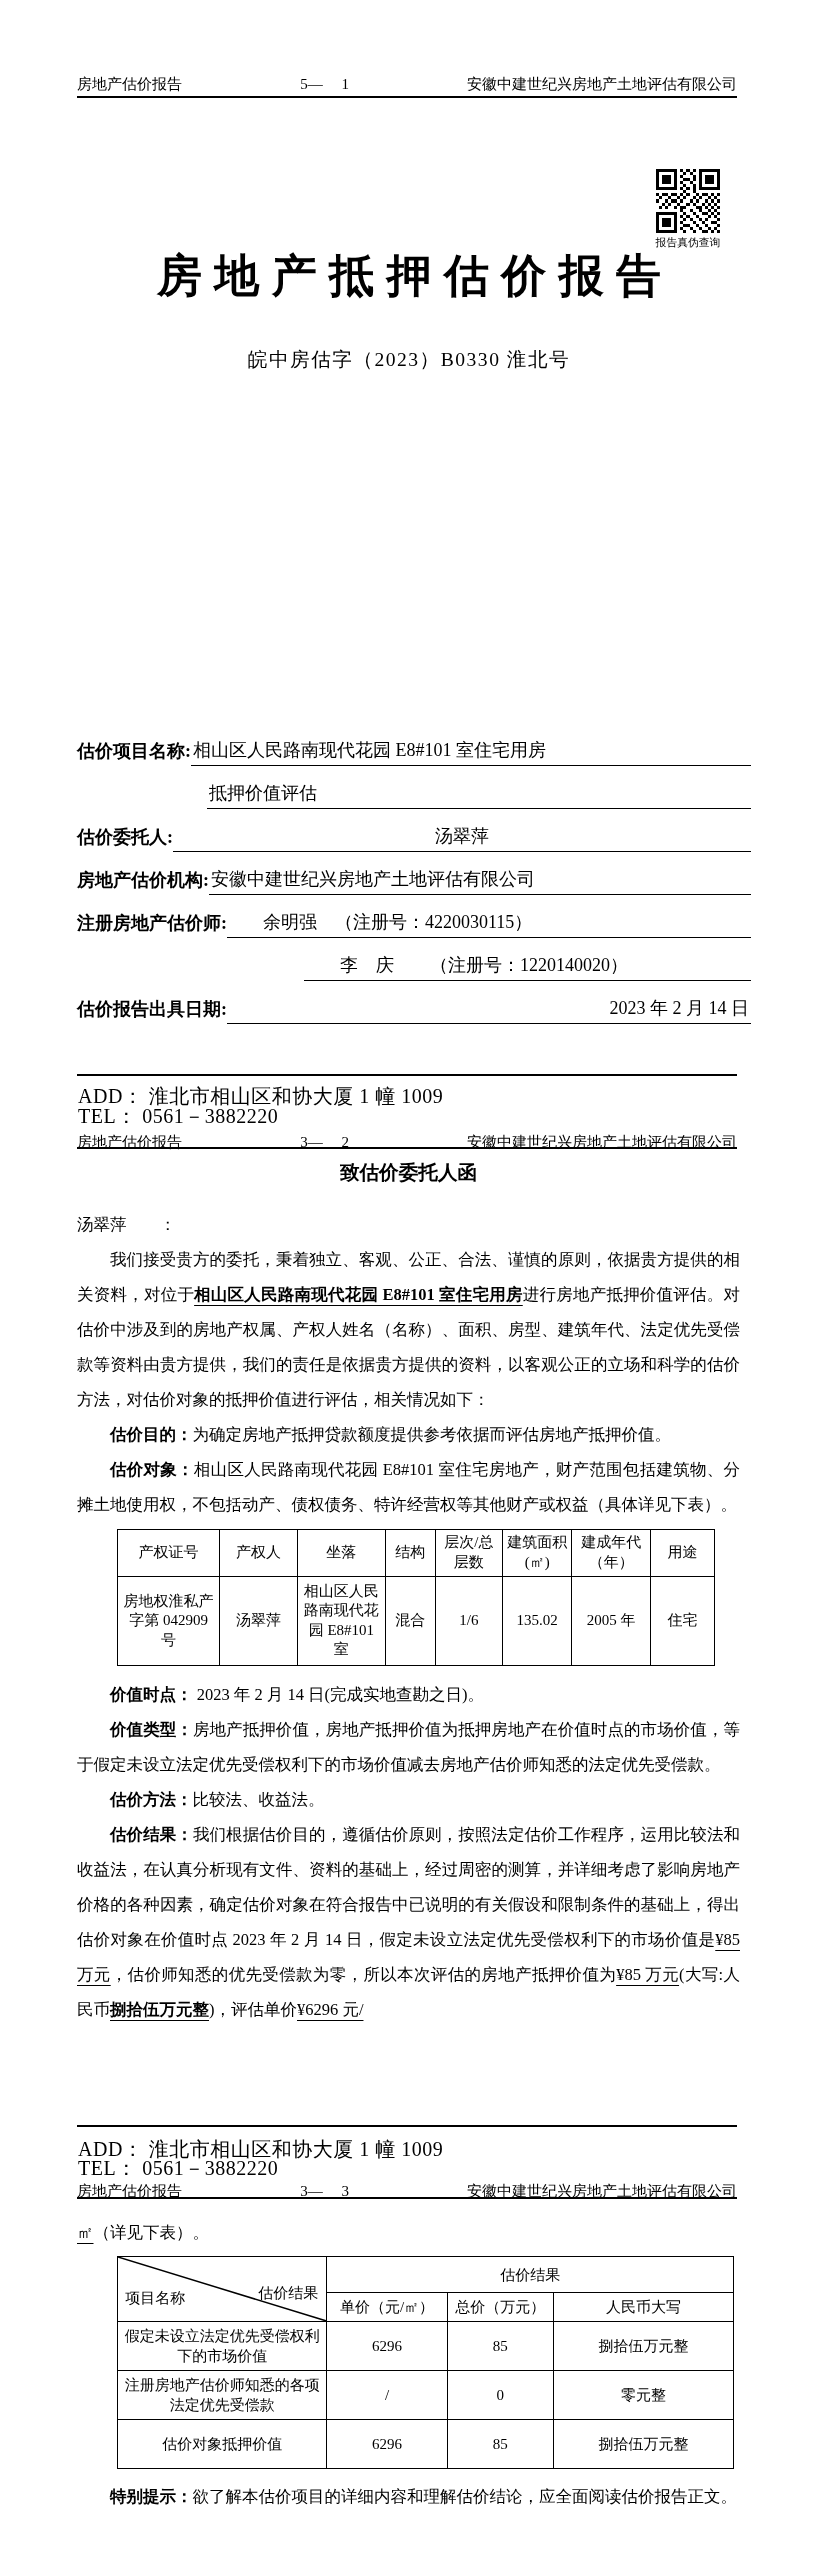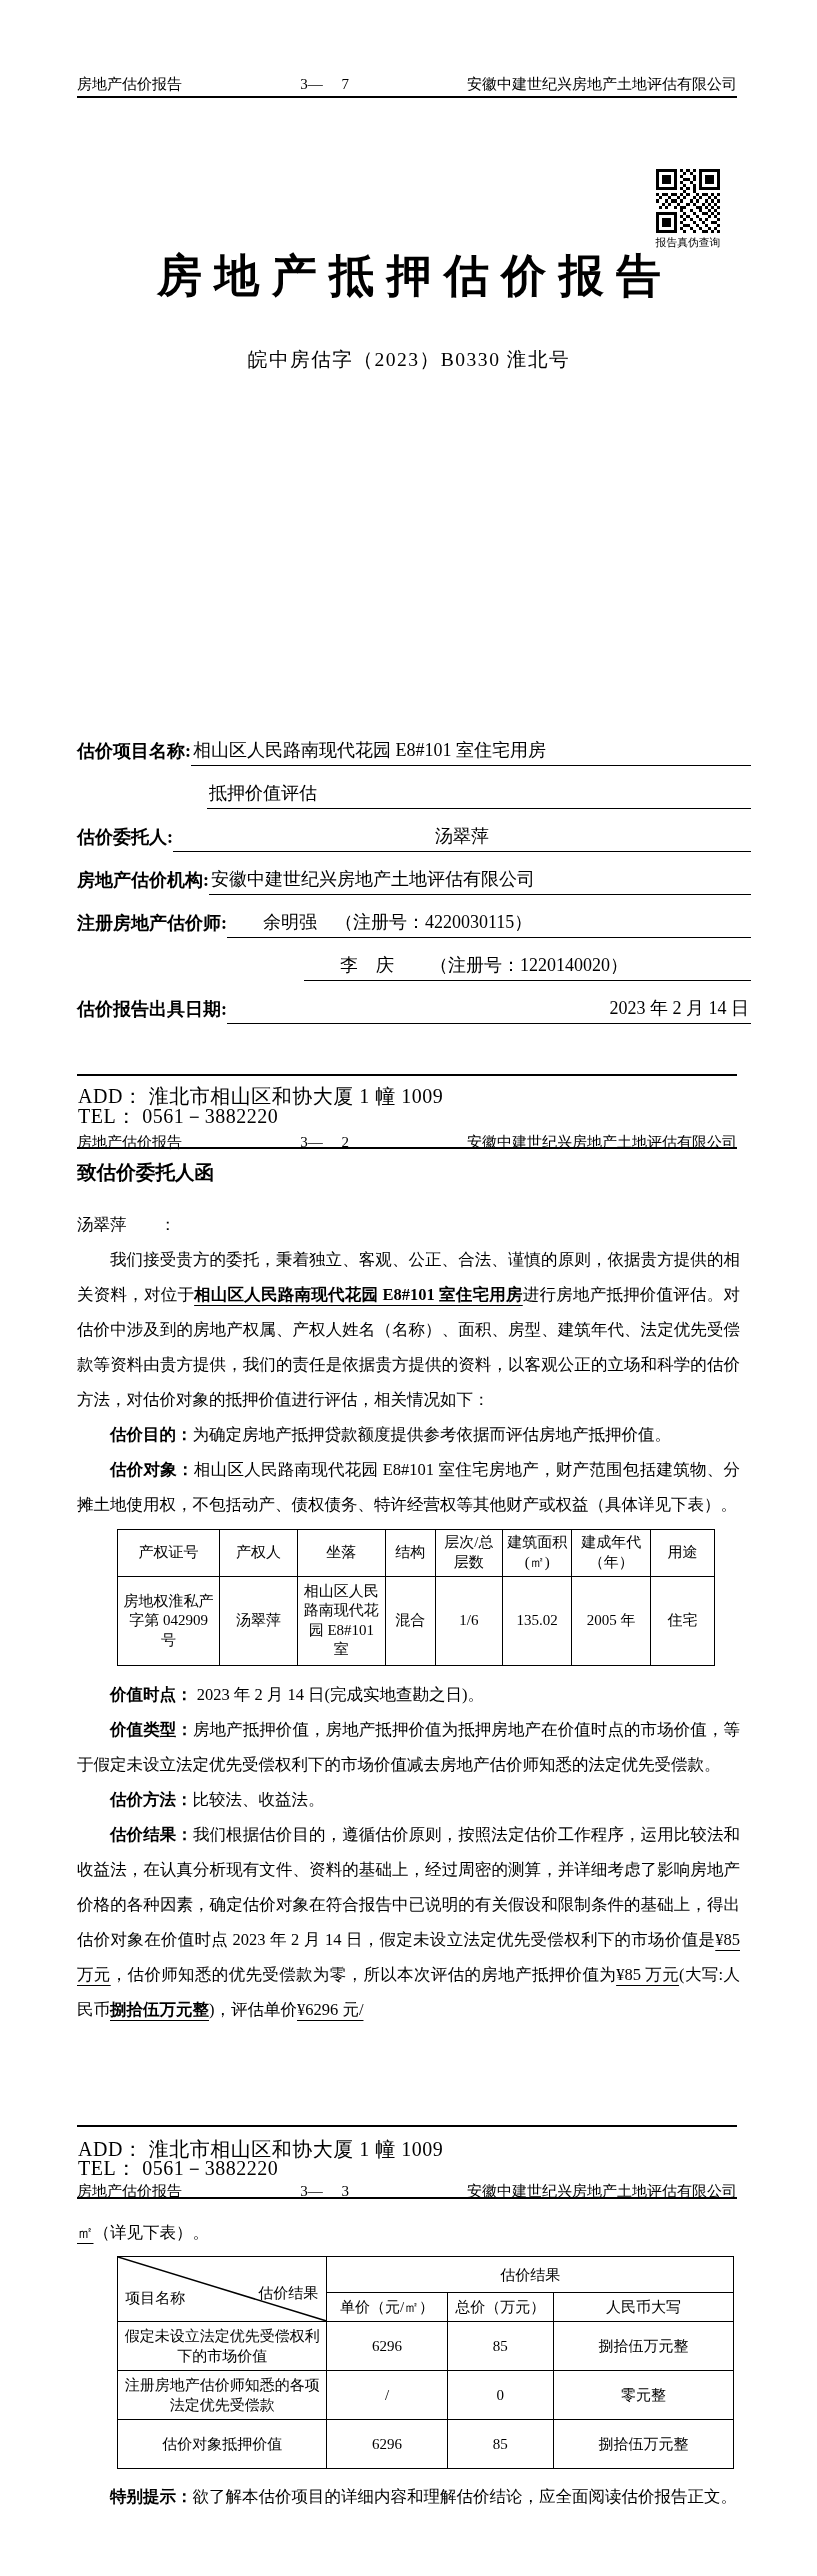--- a/index.html
+++ b/index.html
@@ -31,21 +31,21 @@
   .crow .lbl { font-weight:700; white-space:nowrap; padding-bottom:3.1px; }
   .crow .sp1 { width:130px; }
   .crow .sp2 { width:227px; }
   .crow .val { flex:1; border-bottom:1.5px solid #000; padding:0 2.1px 3.1px; white-space:nowrap; }
   .val.center { text-align:center; }
   .val.pad70 { padding-left:36px; }
   .val.pad180 { padding-left:98px;text-align:right; }
 
   
   .body-col { left:77px; width:663px; font-size:16.5px; line-height:35px; text-align:justify; }
-  .letter-head { font-size:19.6px; font-weight:700; line-height:26px; margin-bottom:20.6px; }
+  .letter-head { text-align:center; font-size:19.6px; font-weight:700; line-height:26px; margin-bottom:20.6px; }
   .para { text-indent:33px; }
   .b { font-weight:700; }
   .u { text-decoration:underline; text-decoration-thickness:1px; text-underline-offset:4.6px; }
 
   
   table { border-collapse:collapse; text-align:center; }
   .ptable { margin:7.2px 0 11.3px 40px; width:598px; font-size:15px; line-height:1.3; border:1.5px solid #000; }
   .ptable th, .ptable td { border:1px solid #000; font-weight:400; padding:3.1px 2.1px; }
   .ptable thead th { height:47px; border-bottom:1.5px solid #000; }
   .ptable tbody td { height:89px; }
@@ -60,21 +60,21 @@
   .diag .bl { position:absolute; bottom:13.4px; left:7.2px; }
   .note-para { margin-top:10.3px; }
 </style>
 </head>
 <body>
 
 <div class="doc">
 
   <div class="abs hdr" style="top:75px;">
     <span class="hl">房地产估价报告</span>
-    <span class="hc">3—　 7</span>
+    <span class="hc">5—　 1</span>
     <span class="hr">安徽中建世纪兴房地产土地评估有限公司</span>
   </div>
   <div class="abs rule" style="top:96px;"></div>
 
   <div class="abs qr-wrap" style="top:169px;">
     <svg class="qr-svg" viewBox="0 0 21 21" shape-rendering="crispEdges">
       <rect x="0" y="0" width="21" height="21" fill="#fff"></rect>
       <rect x="0" y="0" width="7" height="7" fill="#000"></rect>
         <rect x="1" y="1" width="5" height="5" fill="#fff"></rect>
         <rect x="2" y="2" width="3" height="3" fill="#000"></rect>

